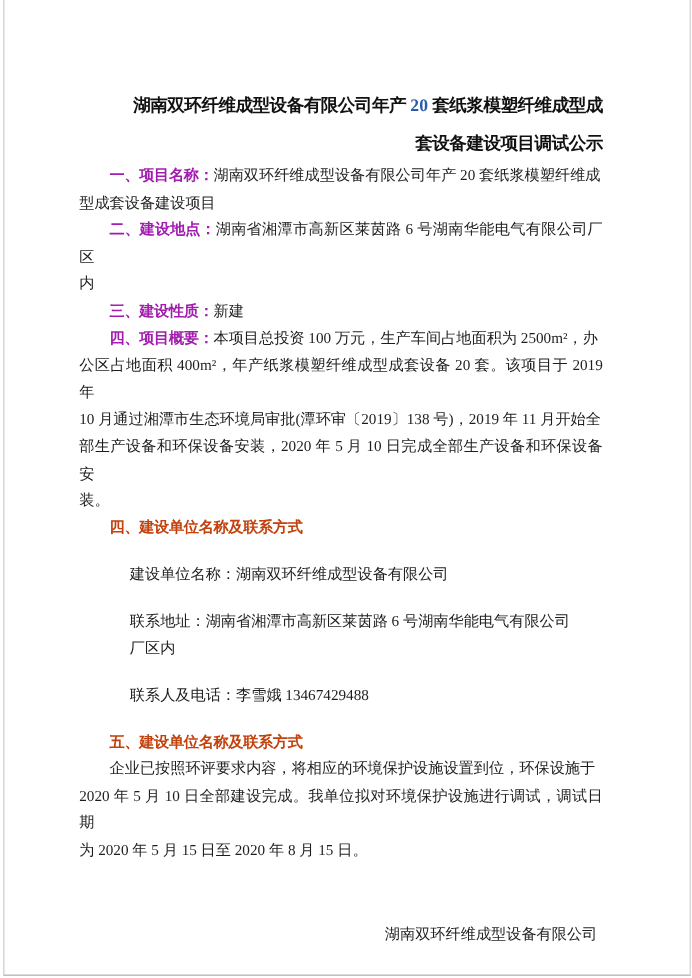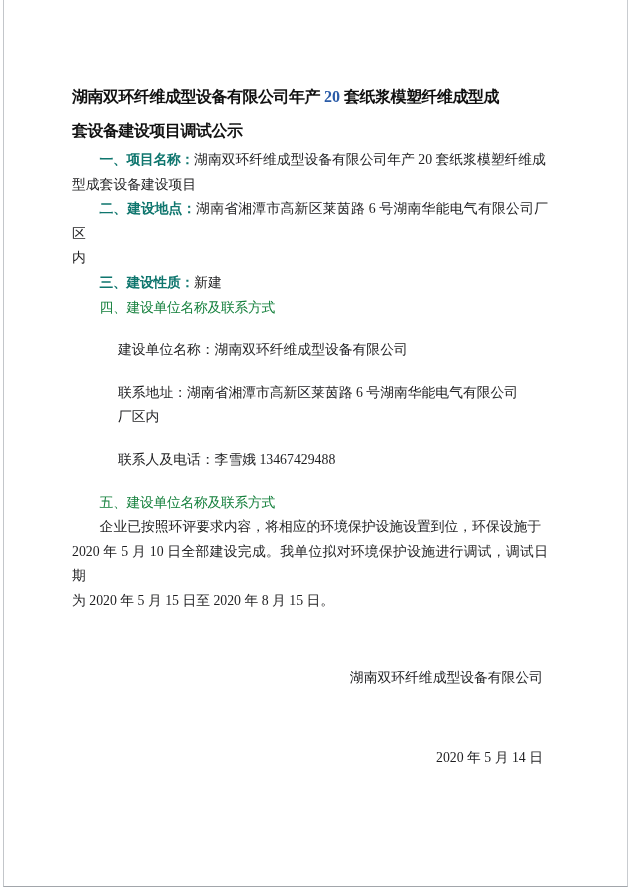--- a/index.html
+++ b/index.html
@@ -16,36 +16,36 @@
     pointer-events:none;
   }
   .content{
     position:absolute;left:72px;top:0;width:476px;
   }
   .doc-title{
     margin:80px 0 0 0;
     font-family:"Liberation Sans","DejaVu Sans",sans-serif;
     font-weight:700;
     font-size:16px;line-height:34px;letter-spacing:-0.5px;
-    text-align:left;color:#111;
+    text-align:right;color:#111;
   }
   .doc-title .num{color:#2b5ca8;font-family:"Liberation Serif",serif;letter-spacing:0;}
   .body-text{font-size:13.8px;line-height:24.6px;}
   p.para{
     margin:0;text-indent:2em;text-align:justify;color:#1d1d1f;
   }
   p.para .lbl{
     font-family:"Liberation Sans","DejaVu Sans",sans-serif;
-    font-weight:700;color:#0f766e;letter-spacing:-0.3px;
+    font-weight:700;color:#a21caf;letter-spacing:-0.3px;
   }
   p.para .txt{white-space:pre-wrap;}
   p.heading-only{margin:0;text-indent:2em;}
   p.heading-only .lbl{
     font-family:"Liberation Sans","DejaVu Sans",sans-serif;
-    font-weight:400;color:#15803d;letter-spacing:-0.3px;
+    font-weight:700;color:#c2410c;letter-spacing:-0.3px;
   }
   p.contact-line{margin:18px;padding-left:28px;text-indent:0;}
   .signature{
     margin-top:40px;text-align:right;padding-right:5px;
     font-size:13.8px;line-height:32px;color:#1d1d1f;
   }
   .signature div{white-space:nowrap;margin-top:48px;}
 </style>
 </head>
 <body>
@@ -61,20 +61,25 @@
   <div class="body-text">
 
     <p class="para"><span class="lbl">一、项目名称：</span><span class="txt">湖南双环纤维成型设备有限公司年产 20 套纸浆模塑纤维成
 型成套设备建设项目</span></p>
 
     <p class="para"><span class="lbl">二、建设地点：</span><span class="txt">湖南省湘潭市高新区莱茵路 6 号湖南华能电气有限公司厂区
 内</span></p>
 
     <p class="para"><span class="lbl">三、建设性质：</span><span class="txt">新建</span></p>
 
+    <p class="para"><span class="lbl">四、项目概要：</span><span class="txt">本项目总投资 100 万元，生产车间占地面积为 2500m²，办
+公区占地面积 400m²，年产纸浆模塑纤维成型成套设备 20 套。该项目于 2019 年
+10 月通过湘潭市生态环境局审批(潭环审〔2019〕138 号)，2019 年 11 月开始全
+部生产设备和环保设备安装，2020 年 5 月 10 日完成全部生产设备和环保设备安
+装。</span></p>
 
     <p class="heading-only"><span class="lbl">四、建设单位名称及联系方式</span></p>
 
     <p class="contact-line">建设单位名称：湖南双环纤维成型设备有限公司</p>
     <p class="contact-line">联系地址：湖南省湘潭市高新区莱茵路 6 号湖南华能电气有限公司厂区内</p>
     <p class="contact-line">联系人及电话：李雪娥 13467429488</p>
 
     <p class="heading-only"><span class="lbl">五、建设单位名称及联系方式</span></p>
 
     <p class="para"><span class="txt">企业已按照环评要求内容，将相应的环境保护设施设置到位，环保设施于

